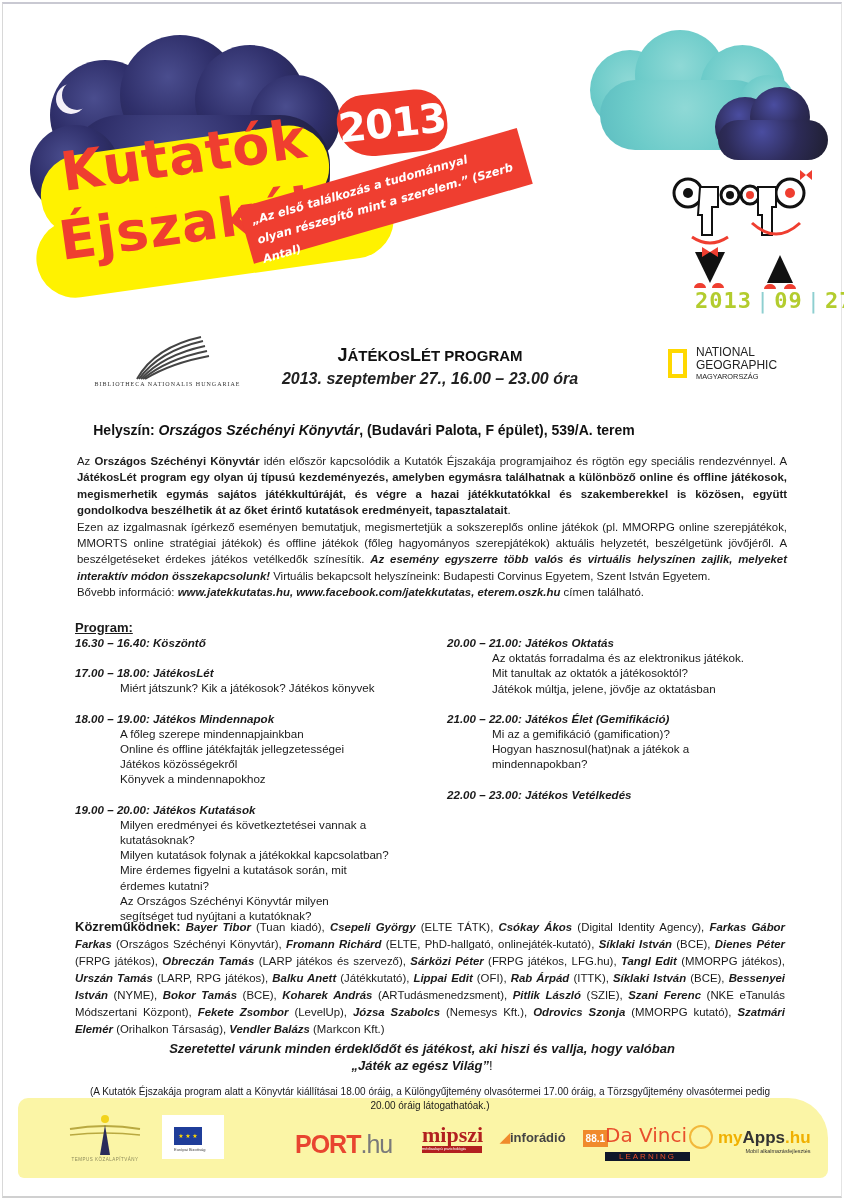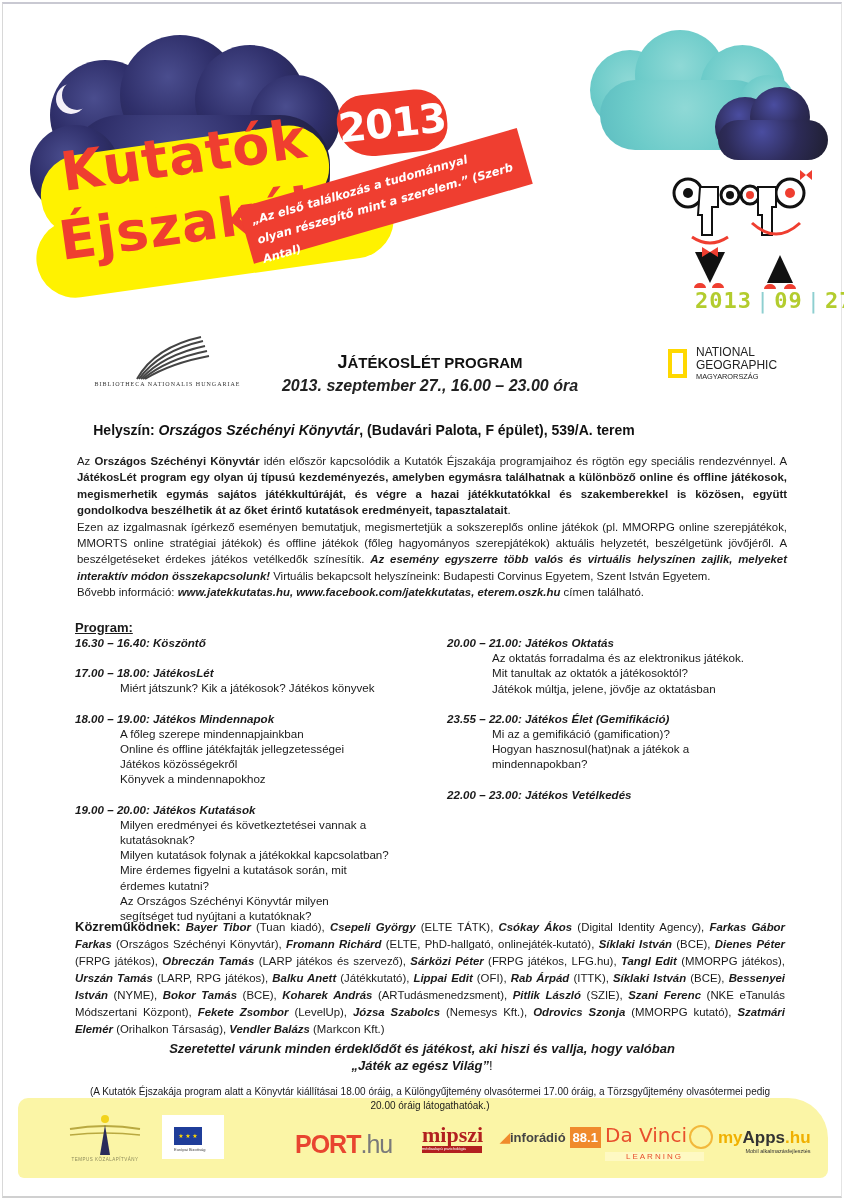--- a/index.html
+++ b/index.html
@@ -68,21 +68,21 @@
   .date-line .sep { color: #8ecfd0; font-weight: normal; margin: 0 4px; }
 
   
   .oszk-logo { position: absolute; left: 80px; top: 335px; width: 175px; height: 60px; }
   .oszk-caption {
     position: absolute; left: 0; top: 46px; width: 175px; text-align: center;
     font-family: "Liberation Serif", serif; font-size: 6px; letter-spacing: 1px; color: #333;
   }
   .program-head { position: absolute; left: 260px; top: 345px; width: 340px; text-align: center; }
   .program-title {
-    font-family: "Liberation Sans", sans-serif; font-weight: bold; font-size: 18px; color: #111; margin-top: 7px;
+    font-family: "Liberation Sans", sans-serif; font-weight: bold; font-size: 18px; color: #111;
   }
   .program-title .small { font-size: 15px; }
   .program-date { font-style: italic; font-weight: bold; font-size: 16px; margin-top: 4px; color: #222; }
   .natgeo { position: absolute; left: 668px; top: 345px; width: 140px; height: 45px; }
   .natgeo-box {
     position: absolute; left: 0; top: 4px; width: 19px; height: 29px; border: 4px solid #ffd800; box-sizing: border-box;
   }
   .natgeo-text {
     position: absolute; left: 28px; top: 0; font-family: "Liberation Sans", sans-serif;
     font-size: 13px; line-height: 13px; color: #222; transform: scaleX(0.92); transform-origin: left top;
@@ -138,25 +138,25 @@
   .tempus { left: 60px; top: 1113px; width: 90px; height: 55px; }
   .tempus-cap { position: absolute; left: 0; top: 44px; width: 90px; font-size: 4.5px; letter-spacing: 0.5px; color: #8c8a5a; text-align: center; }
   .eu { left: 162px; top: 1115px; width: 62px; height: 44px; background: #fff; }
   .eu-flag { position: absolute; left: 12px; top: 12px; width: 28px; height: 18px; background: #1f3d99; color: #ffd800; font-size: 6px; text-align: center; line-height: 18px; }
   .port { left: 295px; top: 1130px; font-weight: bold; font-size: 25px; color: #e8452f; letter-spacing: -1px; }
   .port .hu { color: #7a7a7a; font-weight: normal; }
   .mipszi { left: 422px; top: 1125px; width: 60px; }
   .mipszi-word { font-family: "Liberation Serif", serif; font-weight: bold; font-size: 22px; color: #b22020; line-height: 20px; }
   .mipszi-bar { background: #b22020; color: #fff; font-size: 4px; height: 7px; margin-top: 1px; }
   .inforadio { left: 500px; top: 1130px; font-weight: bold; font-size: 13px; color: #444; }
-  .inforadio .freq { background: #f08a2c; color: #fff; font-size: 13px; padding: 3px 3px; margin-left: 4px; }
+  .inforadio .freq { background: #f08a2c; color: #fff; font-size: 10px; padding: 3px 3px; margin-left: 17px; }
   .inforadio .dot { color: #f08a2c; }
   .davinci { left: 605px; top: 1125px; }
   .davinci .dv { font-size: 20px; color: #e84e2c; line-height: 20px; font-family: "DejaVu Sans", sans-serif; }
-  .davinci .ln { font-size: 8px; color: #e84e2c; letter-spacing: 2px; background: #fef9c3; padding: 0 21px; }
+  .davinci .ln { font-size: 8px; color: #e84e2c; letter-spacing: 2px; background: #0f172a; padding: 0 14px; }
   .davinci .shell { position: absolute; left: 84px; top: 0; width: 24px; height: 24px; border-radius: 50%; border: 2px solid #f2b83b; box-sizing: border-box; }
   .myapps { left: 718px; top: 1128px; }
   .myapps .w { font-weight: bold; font-size: 17px; color: #f0b000; }
   .myapps .w b { color: #333; }
   .myapps .sub { font-size: 5.5px; color: #333; text-align: right; }
 </style>
 </head>
 <body>
 
 <div class="page-border"></div>
@@ -292,21 +292,21 @@
 </div>
 
 <div class="col col-right">
   <div class="slot">
     <div class="slot-head">20.00 – 21.00: Játékos Oktatás</div>
     <div class="slot-item">Az oktatás forradalma és az elektronikus játékok.</div>
     <div class="slot-item">Mit tanultak az oktatók a játékosoktól?</div>
     <div class="slot-item">Játékok múltja, jelene, jövője az oktatásban</div>
   </div>
   <div class="slot">
-    <div class="slot-head">23.55 – 22.00: Játékos Élet (Gemifikáció)</div>
+    <div class="slot-head">21.00 – 22.00: Játékos Élet (Gemifikáció)</div>
     <div class="slot-item">Mi az a gemifikáció (gamification)?</div>
     <div class="slot-item" style="width:230px">Hogyan hasznosul(hat)nak a játékok a mindennapokban?</div>
   </div>
   <div class="slot">
     <div class="slot-head">22.00 – 23.00: Játékos Vetélkedés</div>
   </div>
 </div>
 
 <div class="contrib">
   <span class="lead">Közreműködnek:</span>

